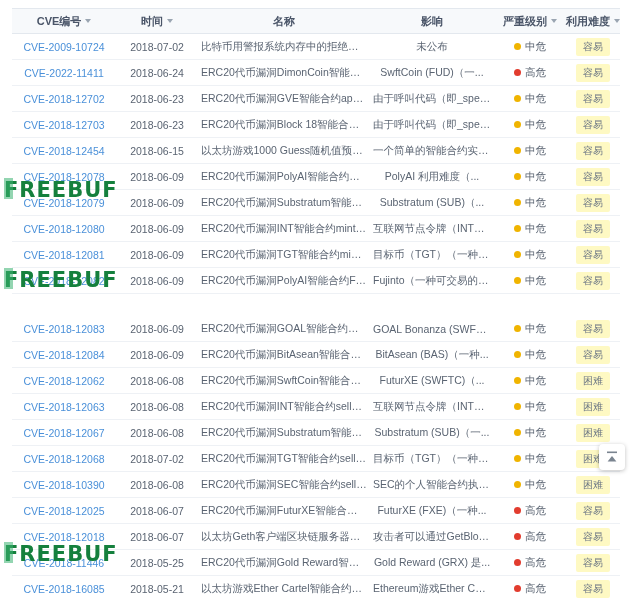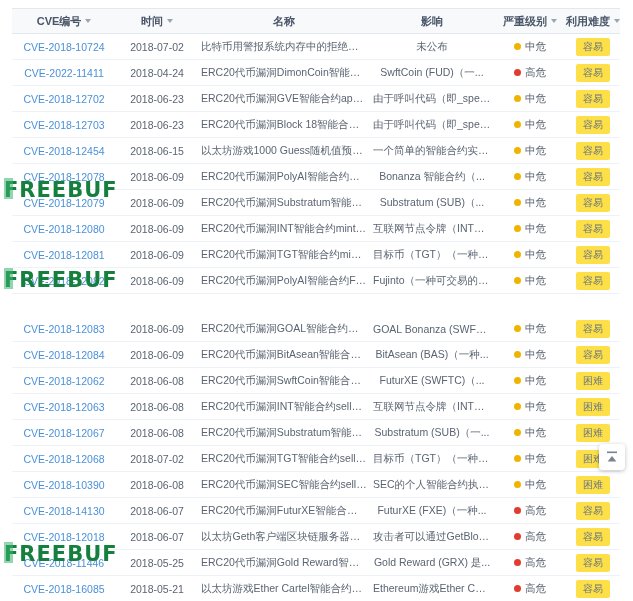--- a/index.html
+++ b/index.html
@@ -92,21 +92,21 @@
     height: 7px;
     border-radius: 50%;
     display: inline-block;
   }
   .dot.mid { background: #f0b400; }
   .dot.high { background: #e23c2e; }
   .sev-text { color: #5a6472; font-size: 10.5px; }
 
   .diff-badge {
     display: inline-block;
-    background: #fde047;
+    background: #fef9c3;
     color: #6b7684;
     font-size: 10px;
     padding: 2px 7px;
     border-radius: 2px;
   }
   .watermark {
     position: absolute;
     font-family: "DejaVu Sans", sans-serif;
     font-weight: bold;
     font-size: 21px;
@@ -191,33 +191,33 @@
           <th>
               <div class="th-inner">
                 <span>利用难度</span>
                 <span class="caret"></span>
               </div>
             </th>
         </tr>
       </thead>
       <tbody id="tbody-top">
           <tr>
-            <td class="cve-cell"><a href="#">CVE-2018-10724</a></td>
+            <td class="cve-cell"><a href="#">CVE-2009-10724</a></td>
             <td class="date-cell">2018-07-02</td>
             <td class="name-cell">比特币用警报系统内存中的拒绝服务...</td>
             <td class="impact-cell">未公布</td>
             <td><span class="sev-wrap">
                 <span class="dot mid"></span>
                 <span class="sev-text">中危</span>
               </span></td>
             <td><span class="diff-badge">容易</span></td>
           </tr>
           <tr>
             <td class="cve-cell"><a href="#">CVE-2022-11411</a></td>
-            <td class="date-cell">2018-04-24</td>
+            <td class="date-cell">2018-06-24</td>
             <td class="name-cell">ERC20代币漏洞DimonCoin智能合约transfe...</td>
             <td class="impact-cell">SwftCoin (FUD)（一...</td>
             <td><span class="sev-wrap">
                 <span class="dot high"></span>
                 <span class="sev-text">高危</span>
               </span></td>
             <td><span class="diff-badge">容易</span></td>
           </tr>
           <tr>
             <td class="cve-cell"><a href="#">CVE-2018-12702</a></td>
@@ -249,21 +249,21 @@
             <td><span class="sev-wrap">
                 <span class="dot mid"></span>
                 <span class="sev-text">中危</span>
               </span></td>
             <td><span class="diff-badge">容易</span></td>
           </tr>
           <tr>
             <td class="cve-cell"><a href="#">CVE-2018-12078</a></td>
             <td class="date-cell">2018-06-09</td>
             <td class="name-cell">ERC20代币漏洞PolyAI智能合约mintToken...</td>
-            <td class="impact-cell">Bonanza 智能合约（...</td>
+            <td class="impact-cell">PolyAI 利用难度（...</td>
             <td><span class="sev-wrap">
                 <span class="dot mid"></span>
                 <span class="sev-text">中危</span>
               </span></td>
             <td><span class="diff-badge">容易</span></td>
           </tr>
           <tr>
             <td class="cve-cell"><a href="#">CVE-2018-12079</a></td>
             <td class="date-cell">2018-06-09</td>
             <td class="name-cell">ERC20代币漏洞Substratum智能合约mintTo...</td>
@@ -393,21 +393,21 @@
             <td class="date-cell">2018-06-08</td>
             <td class="name-cell">ERC20代币漏洞SEC智能合约sellPrice整形...</td>
             <td class="impact-cell">SEC的个人智能合约执行...</td>
             <td><span class="sev-wrap">
                 <span class="dot mid"></span>
                 <span class="sev-text">中危</span>
               </span></td>
             <td><span class="diff-badge">困难</span></td>
           </tr>
           <tr>
-            <td class="cve-cell"><a href="#">CVE-2018-14130</a></td>
+            <td class="cve-cell"><a href="#">CVE-2018-12025</a></td>
             <td class="date-cell">2018-06-07</td>
             <td class="name-cell">ERC20代币漏洞FuturXE智能合约transferFr...</td>
             <td class="impact-cell">FuturXE (FXE)（一种...</td>
             <td><span class="sev-wrap">
                 <span class="dot high"></span>
                 <span class="sev-text">高危</span>
               </span></td>
             <td><span class="diff-badge">容易</span></td>
           </tr>
           <tr>

